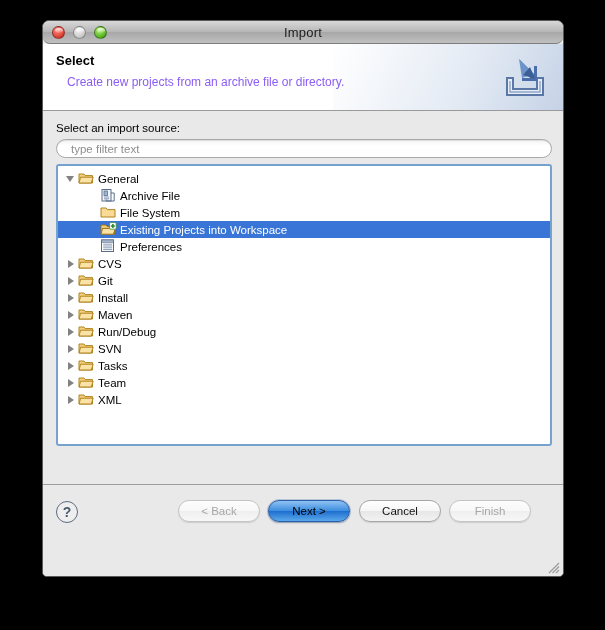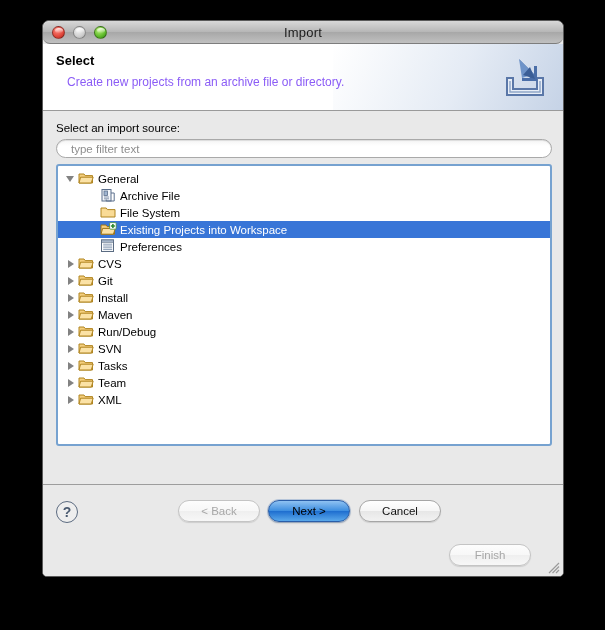--- a/index.html
+++ b/index.html
@@ -170,21 +170,21 @@
   .btn.default {
     border: 1px solid #2a5ea8;
     background: linear-gradient(to bottom, #8fc2f2 0%, #3f8fe0 48%, #1f6fd0 52%, #5aa8ea 100%);
     color: #000;
     box-shadow: 0 0 0 1px rgba(40,100,180,0.25), 0 1px 2px rgba(0,0,0,0.25);
     font-weight: normal;
   }
   #btn-back   { left: 135px; width: 82px; }
   #btn-next   { left: 225px; width: 82px; }
   #btn-cancel { left: 316px; width: 82px; }
-  #btn-finish { left: 406px; width: 82px; margin-top: 44px; }
+  #btn-finish { left: 406px; width: 82px; }
 
   #grip { position: absolute; right: 3px; bottom: 2px; width: 14px; height: 14px; }
 </style>
 </head>
 <body>
 
 <div id="window">
 
   <div id="titlebar">
     <div class="lights">

